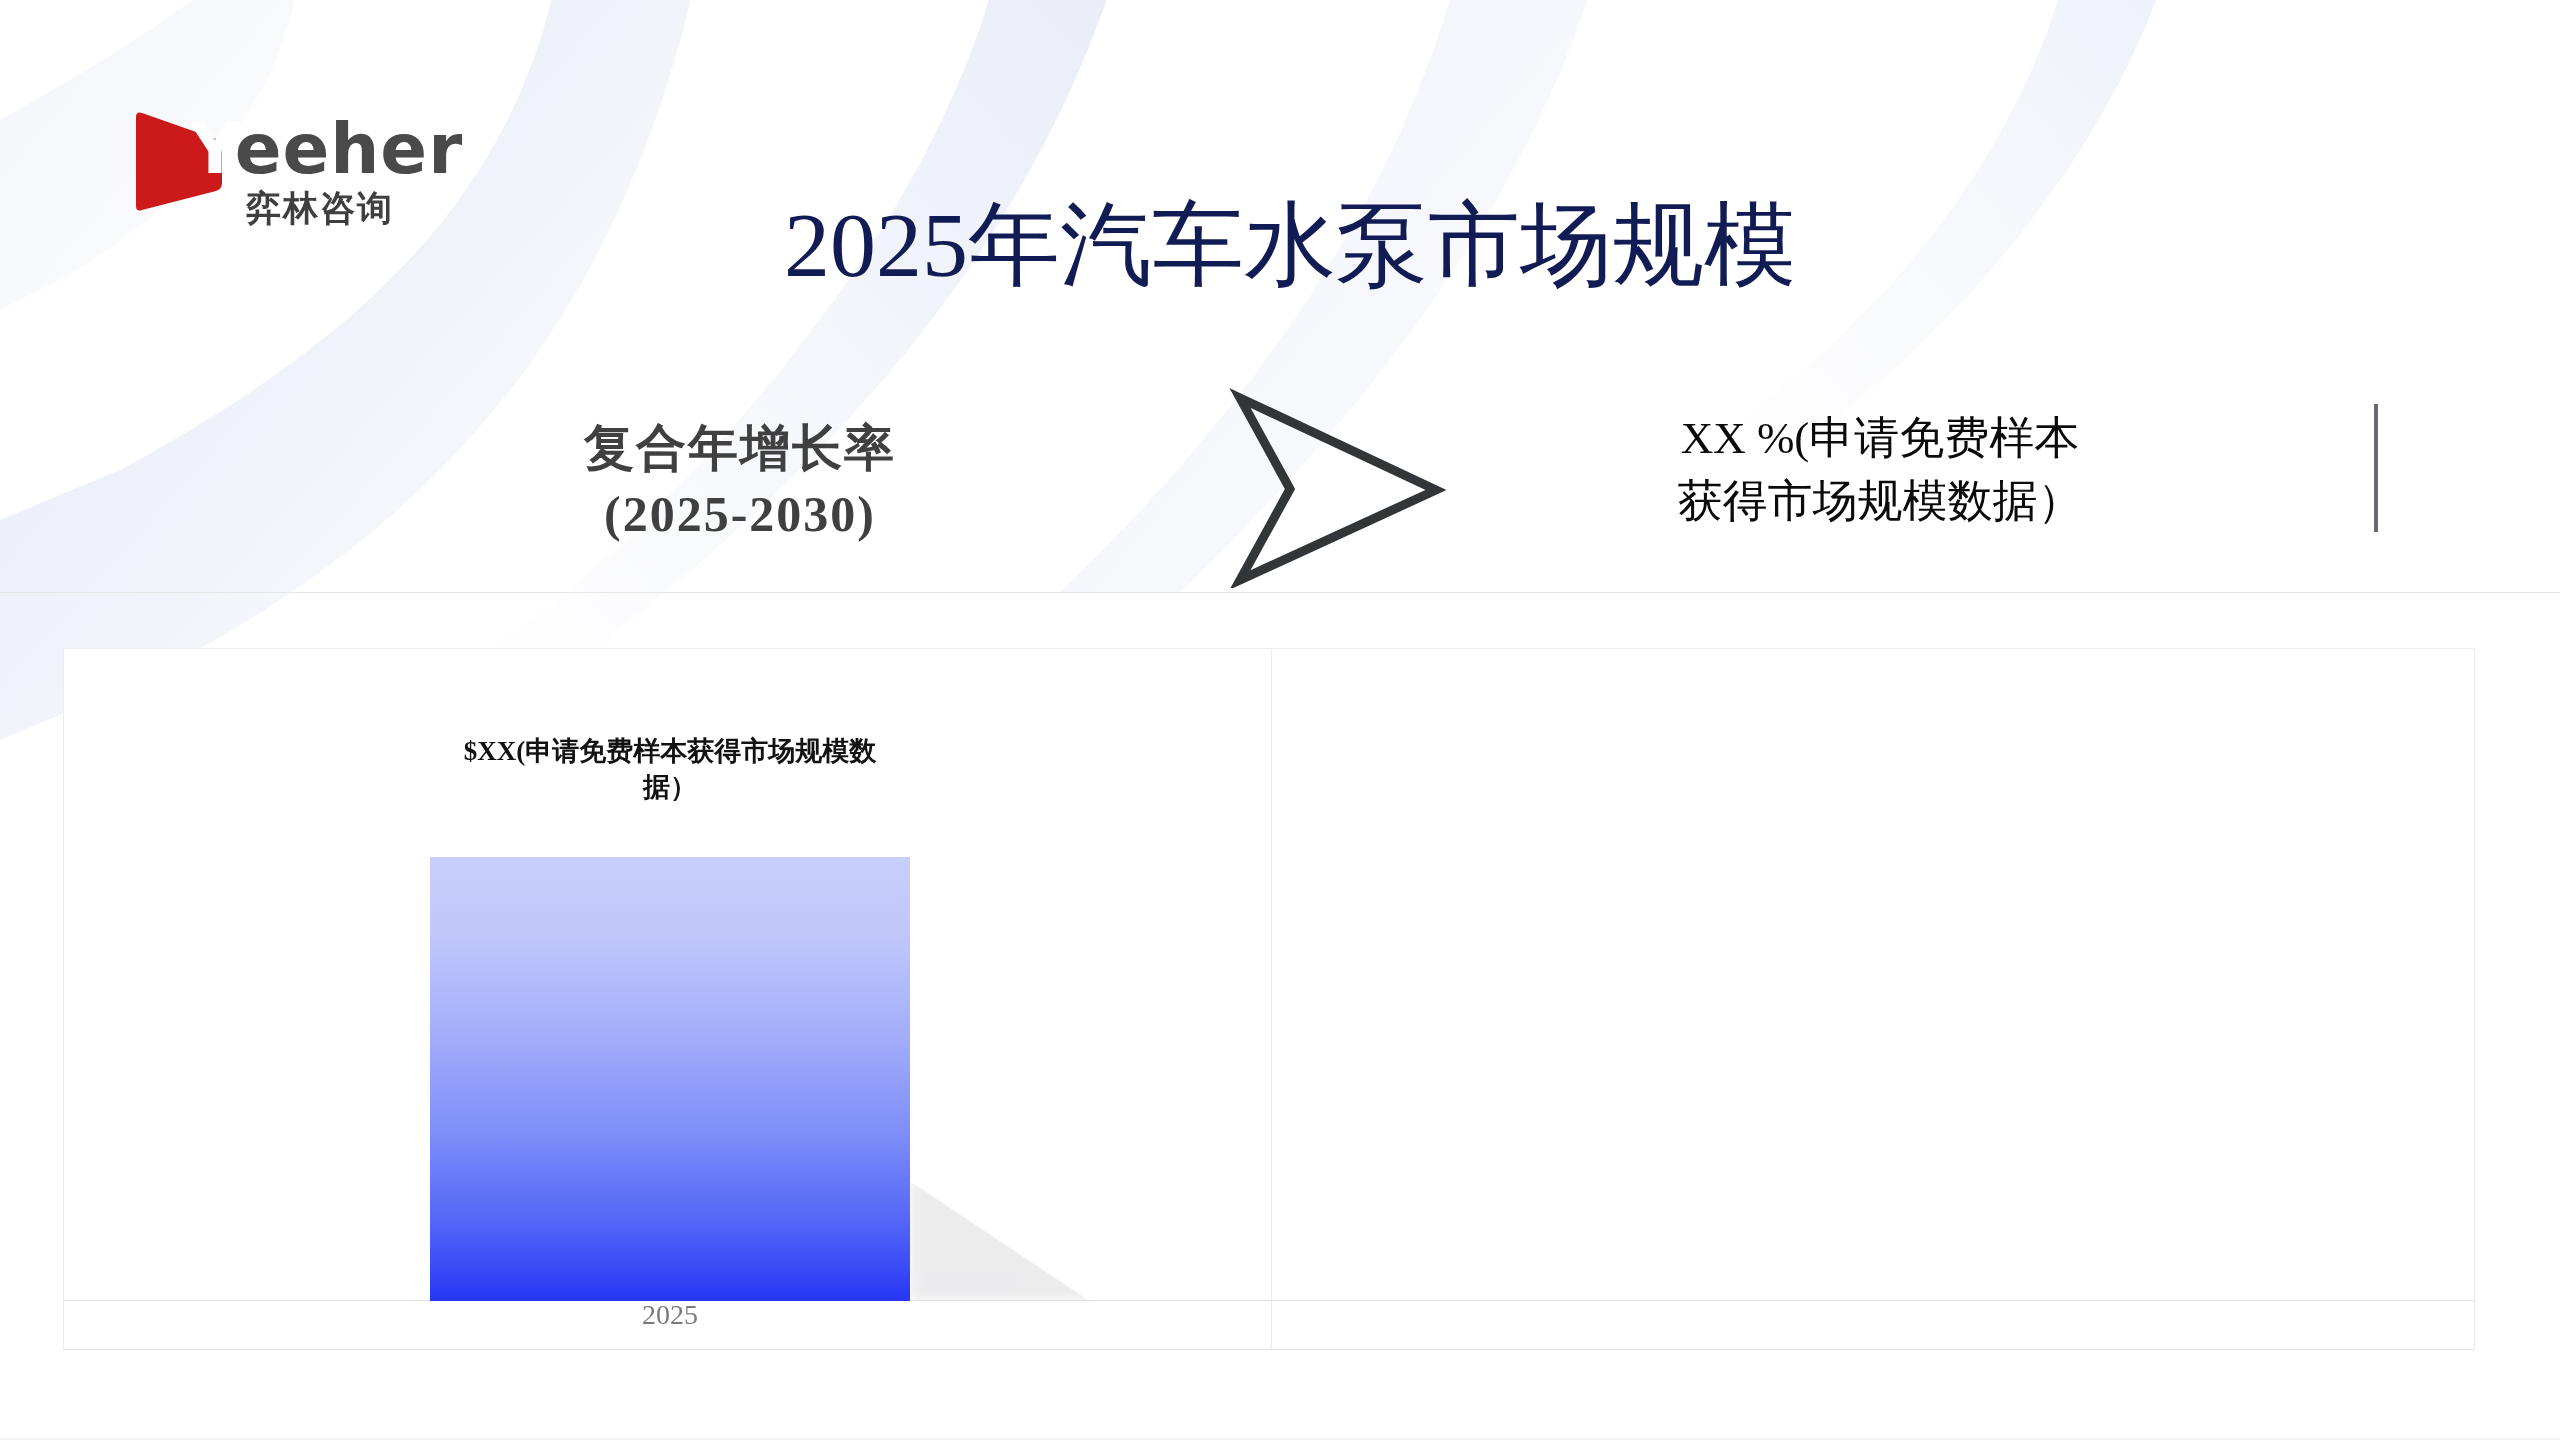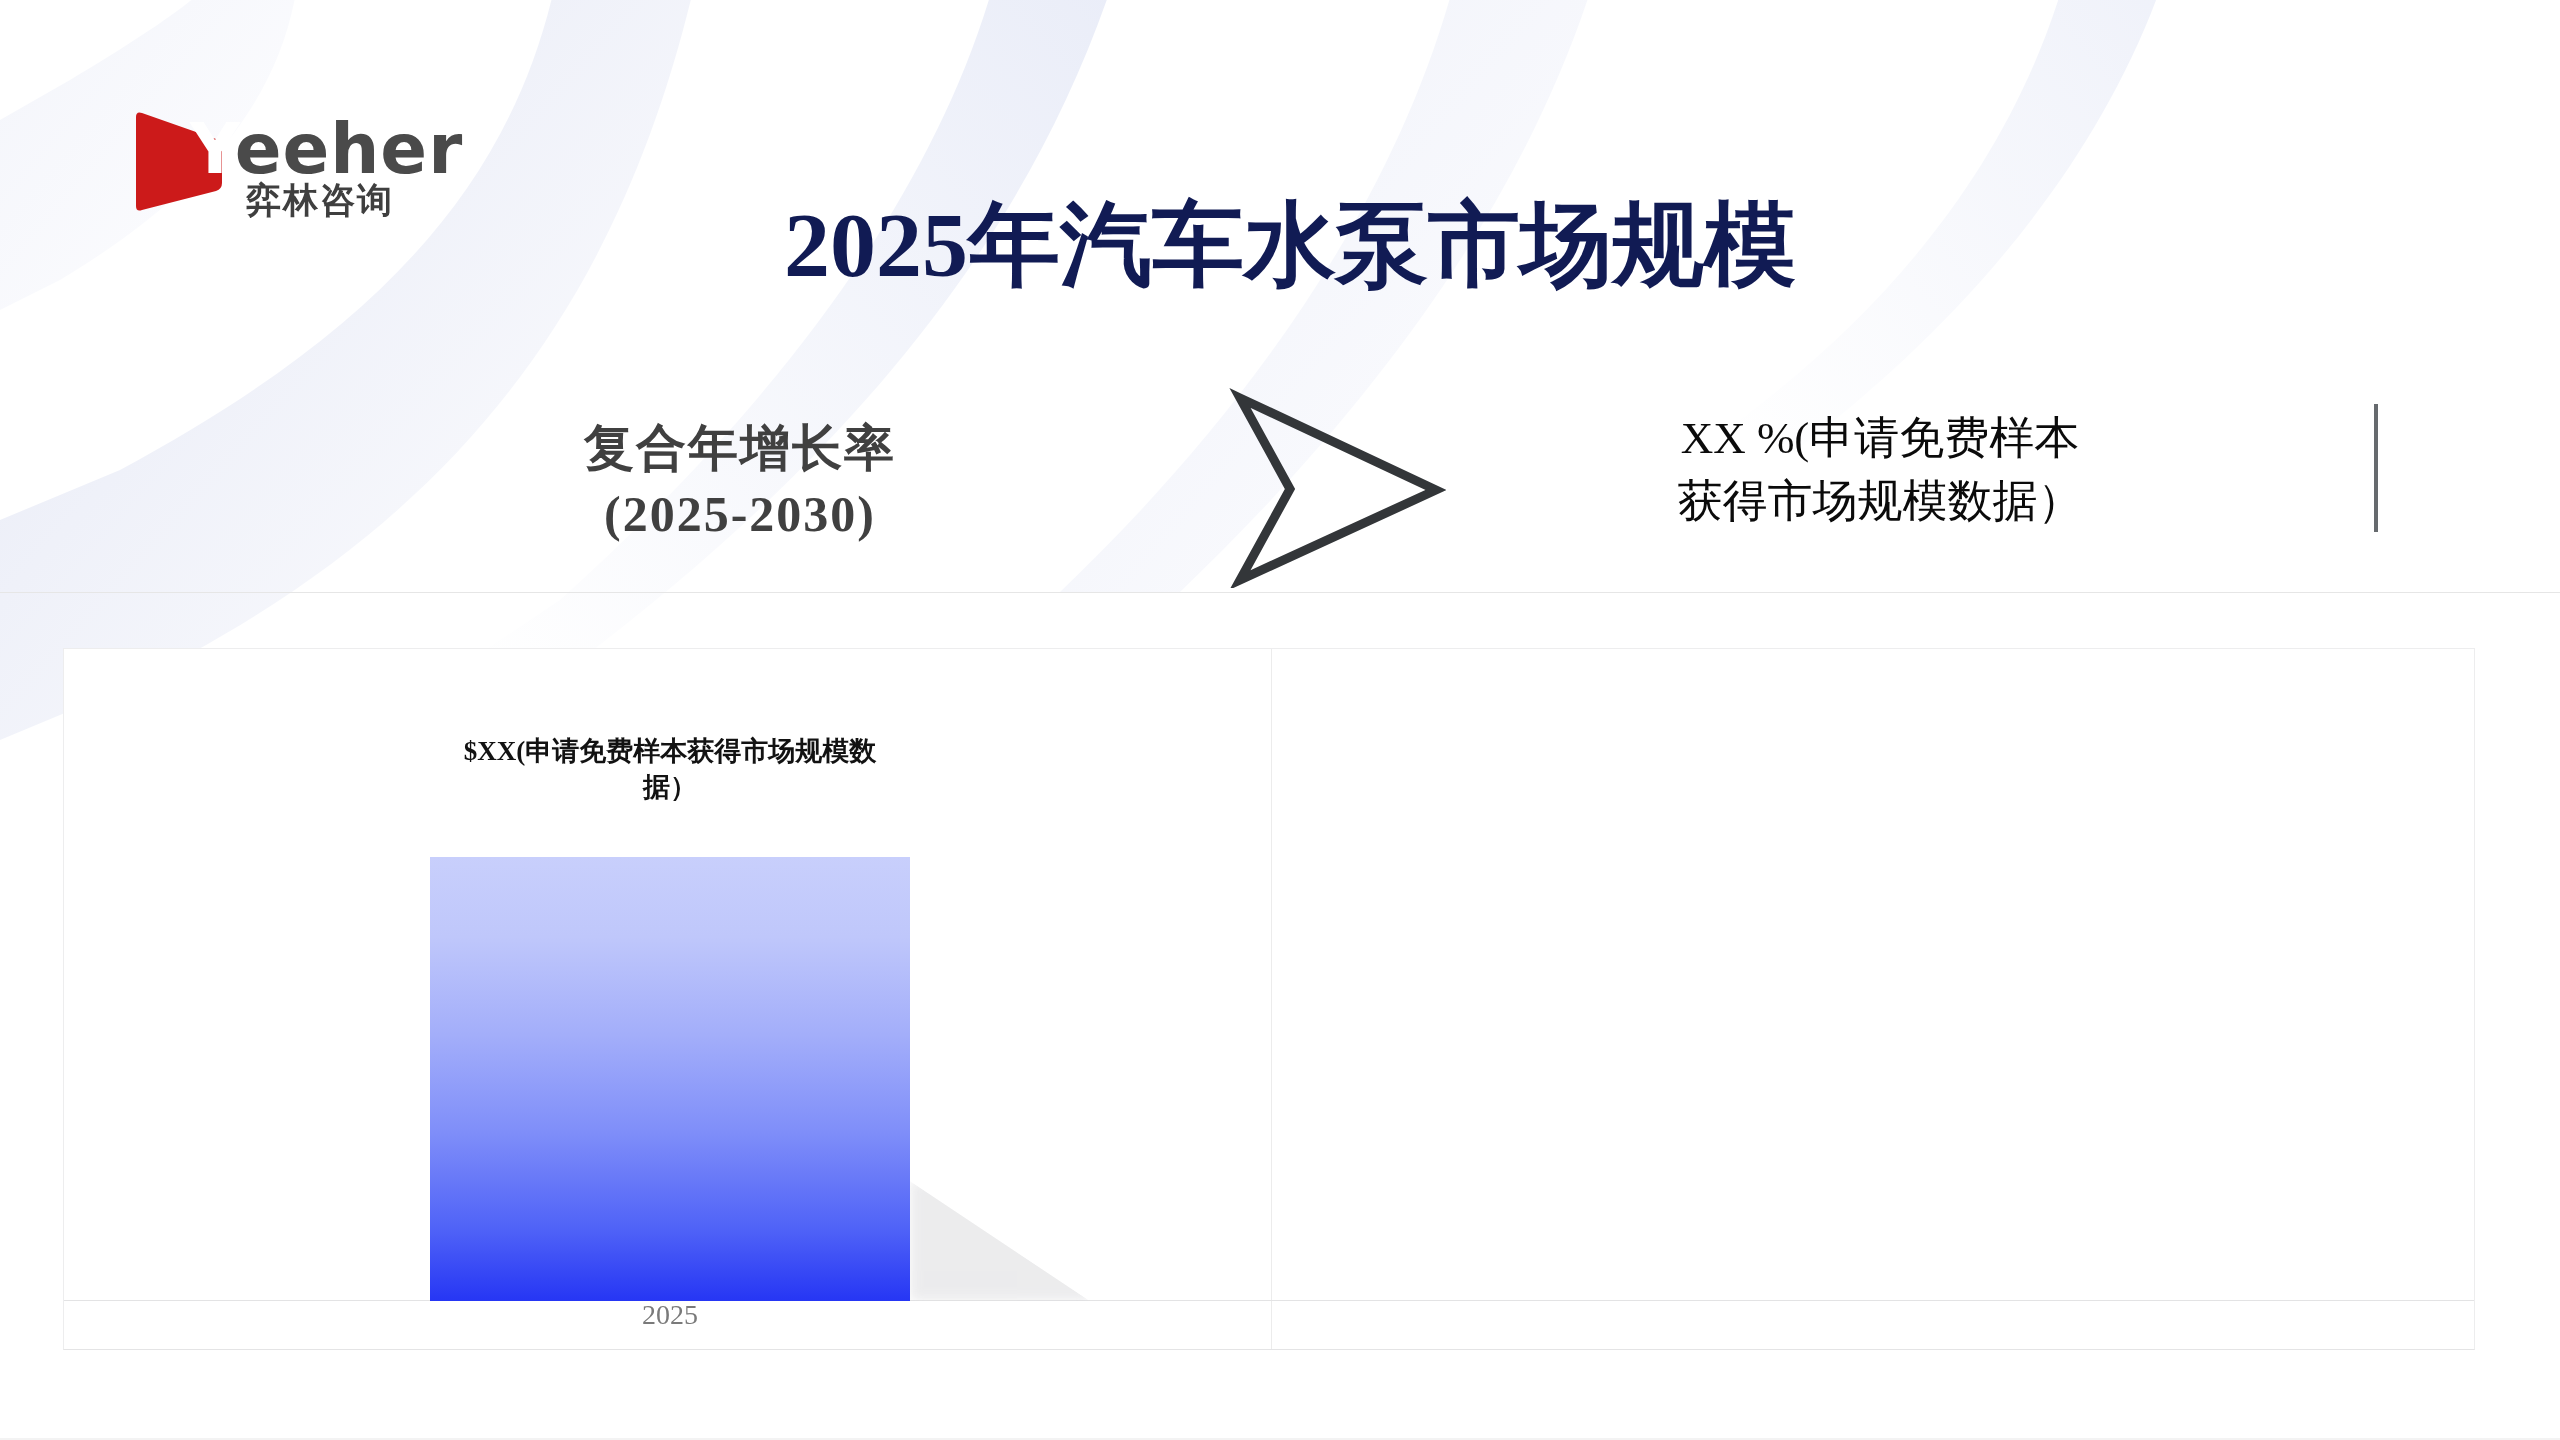--- a/index.html
+++ b/index.html
@@ -65,41 +65,41 @@
     letter-spacing: 1px;
     color: #4a4a4a;
     white-space: nowrap;
   }
   #logo-word .y-letter {
     color: #ffffff;
   }
   #logo-sub {
     position: absolute;
     left: 118px;
-    top: 76px;
+    top: 84px;
     font-family: "DejaVu Sans", sans-serif;
     font-weight: 700;
     font-size: 35px;
     line-height: 38px;
     letter-spacing: 2px;
     color: #3f3f3f;
     white-space: nowrap;
   }
 
   
   #slide-title {
     position: absolute;
     left: 700px;
     top: 128px;
     width: 1180px;
     text-align: center;
     font-family: "Liberation Serif", serif;
     font-size: 92px;
     line-height: 110px;
-    font-weight: 700;
+    font-weight: 400;
     color: #111b54;
     white-space: nowrap;
   }
 
   
   #cagr-block {
     position: absolute;
     left: 430px;
     top: 415px;
     width: 620px;

